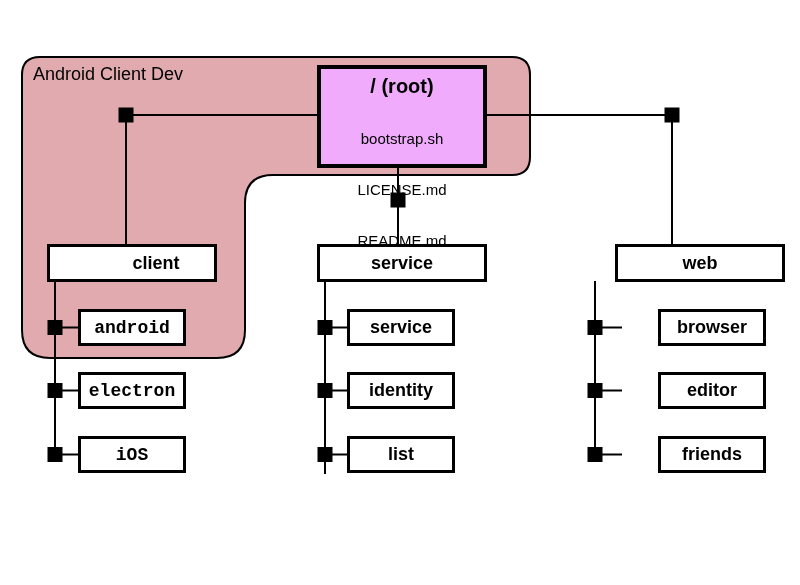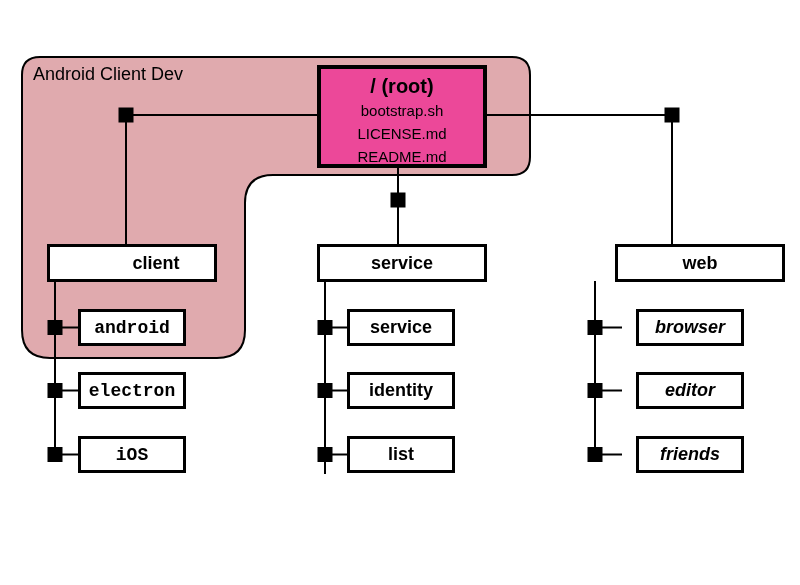--- a/index.html
+++ b/index.html
@@ -19,39 +19,39 @@
     display:flex;align-items:center;justify-content:center;
     font-weight:bold;
     color:#000000;
   }
   .node.parent{width:170px;height:38px;font-size:18px;}
   .node.child{width:108px;height:37px;font-size:18px;}
   .root-box{
     position:absolute;
     left:317px;top:65px;width:170px;height:103px;
     box-sizing:border-box;
-    background:#ec4899;
+    background:#f0abfc;
     border:4px solid #000000;
     text-align:center;
     color:#000000;
   }
   .root-title{font-size:20px;font-weight:bold;line-height:25px;margin-top:5px;}
-  .root-file{font-size:15px;font-weight:normal;line-height:23px;}
+  .root-file{font-size:15px;font-weight:normal;line-height:23px;margin-top:28px;}
   .region-label{
     position:absolute;
     left:33px;top:64px;
     font-size:18px;font-weight:normal;color:#000000;
   }
   
   .pos-client{left:47px;top:244px;padding-left:48px;}
   .pos-service{left:317px;top:244px;}
   .pos-web{left:587px;top:244px;margin-left:28px;}
   .col-client{left:78px;font-family:Liberation Mono, monospace;}
   .col-service{left:347px;}
-  .col-web{left:636px;font-style:italic;}
+  .col-web{left:658px;}
   .row-0{top:309px;}
   .row-1{top:372px;}
   .row-2{top:436px;}
   .row-3{top:499px;}
 </style>
 </head>
 <body>
 
 <div class="canvas">
 

